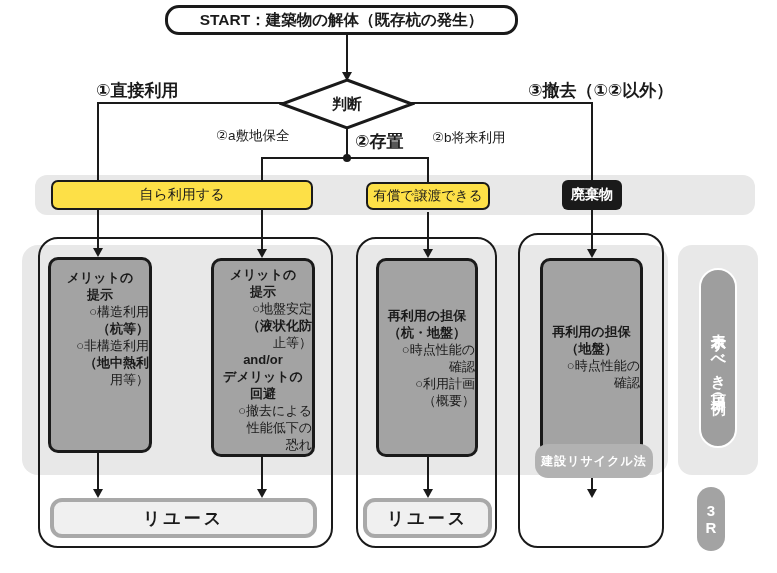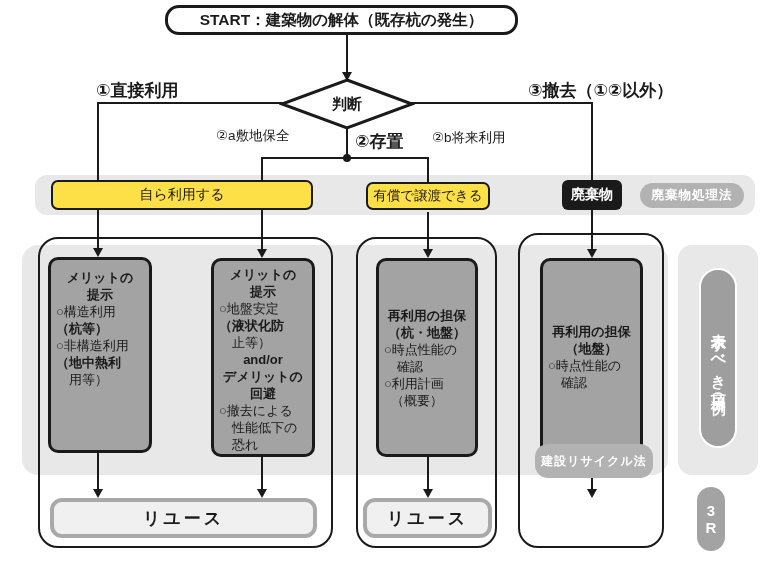--- a/index.html
+++ b/index.html
@@ -8,21 +8,21 @@
     font-family:"Liberation Sans","DejaVu Sans",sans-serif;color:#1a1a1a;
   }
   .abs{position:absolute;box-sizing:border-box;}
   
   .grayzone{background:#e8e8e8;}
   
   .container{border:2.5px solid #1a1a1a;border-radius:20px;background:transparent;}
   
   .whitebox{border:3px solid #1a1a1a;border-radius:10px;background:#a3a3a3;
     font-size:13px;line-height:17px;display:flex;flex-direction:column;}
-  .whitebox .ln{white-space:nowrap;padding-left:5px;}
+  .whitebox .ln{white-space:nowrap;padding-left:5px;text-align:right;}
   .whitebox .b{font-weight:bold;}
   .whitebox .c{text-align:center;padding-left:0;}
   .whitebox .i1{font-weight:bold;}
   .whitebox .i2{padding-left:18px;}
   .whitebox .i3{padding-left:12px;}
   
   .bandbox{border:2.5px solid #1a1a1a;border-radius:7px;background:#fde047;
     display:flex;align-items:center;justify-content:center;font-size:14px;}
   .blackbox{background:#1a1a1a;color:#fff;border-radius:6px;font-weight:bold;
     display:flex;align-items:center;justify-content:center;font-size:14px;}
@@ -115,23 +115,20 @@
 
   <div class="abs bandbox" style="left:51px;top:180px;width:262px;height:30px;">
     <span>自ら利用する</span>
   </div>
   <div class="abs bandbox" style="left:366px;top:182px;width:124px;height:28px;font-size:13.5px;">
     <span>有償で譲渡できる</span>
   </div>
   <div class="abs blackbox" style="left:562px;top:180px;width:60px;height:30px;">
     <span>廃棄物</span>
   </div>
-  <div class="abs graypill" style="left:640px;top:183px;width:104px;height:25px;">
-    <span>廃棄物処理法</span>
-  </div>
 
   <div class="abs whitebox" style="left:48px;top:257px;width:104px;height:196px;padding-top:9px;">
     <div class="ln b c">メリットの</div>
     <div class="ln b c">提示</div>
     <div class="ln">○構造利用</div>
     <div class="ln i1">（杭等）</div>
     <div class="ln">○非構造利用</div>
     <div class="ln i1">（地中熱利</div>
     <div class="ln i2">用等）</div>
   </div>

